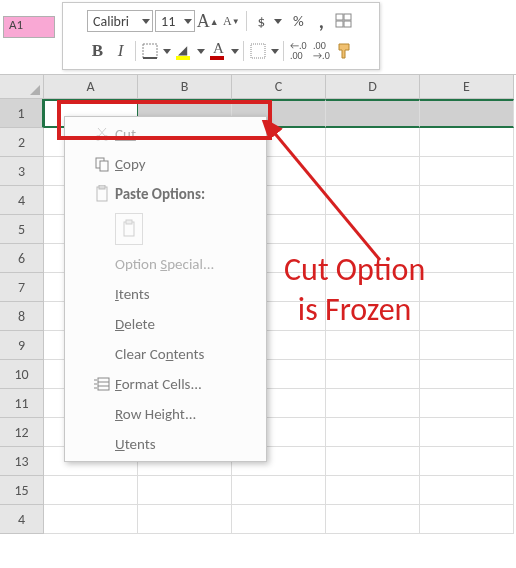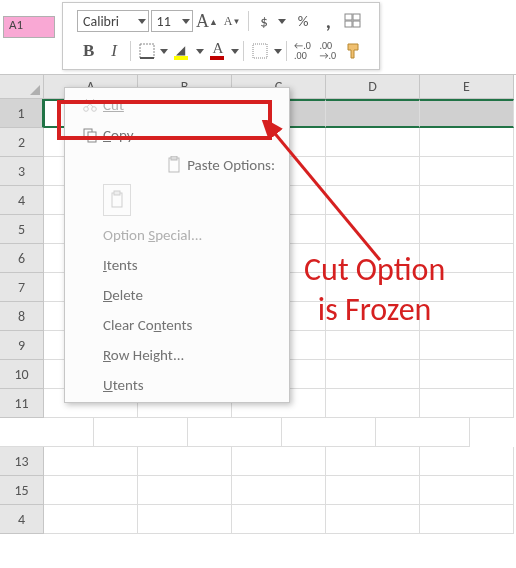--- a/index.html
+++ b/index.html
@@ -13,21 +13,21 @@
     overflow: hidden;
     color: #444;
   }
   
   .mini-toolbar {
     position: absolute;
     top: 2px; left: 62px;
     width: 318px;
     border: 1px solid #c8c8c8;
     background: #fff;
-    padding: 4px 14px;
+    padding: 4px 24px;
     box-shadow: 1px 1px 3px rgba(0,0,0,0.15);
     z-index: 5;
   }
   .tb-row { display: flex; align-items: center; gap: 2px; height: 28px; }
   .tb-row + .tb-row { margin-top: 2px; }
   .combo {
     border: 1px solid #b0b0b0;
     background: #fff;
     display: flex; align-items: center;
     height: 22px;
@@ -119,38 +119,38 @@
     border-bottom: 2px solid #217346;
   }
   .row.selected .cell.first {
     background: #fff;
     outline: 1px solid #217346;
     outline-offset: -1px;
   }
   
   .context-menu {
     position: absolute;
-    top: 87px; left: 64px;
-    width: 226px;
+    top: 116px; left: 64px;
+    width: 203px;
     background: #fcfcfc;
     border: 1px solid #c6c6c6;
     box-shadow: 2px 2px 6px rgba(0,0,0,0.25);
-    padding: 2px 4px;
+    padding: 2px 16px;
     z-index: 10;
     font-size: 15px;
   }
   .cm-item {
     display: flex; align-items: center;
     height: 30px;
     padding: 0 10px 0 8px;
     color: #737373;
     cursor: pointer;
   }
   .cm-item.disabled { color: #b0b0b0; cursor: default; }
-  .cm-item.header { font-weight: normal; cursor: default; justify-content: flex-end; }
+  .cm-item.header { font-weight: bold; cursor: default; }
   .cm-ico { width: 26px; display: flex; justify-content: center; color: #888; }
   .cm-item.disabled .cm-ico { color: #cfcfcf; }
   .cm-label .u { text-decoration: underline; }
   .cm-paste-row { padding-left: 34px; height: 40px; display: flex; align-items: center; }
   .paste-opt {
     width: 28px; height: 32px;
     border: 1px solid #ddd;
     display: flex; align-items: center; justify-content: center;
     color: #c6c6c6;
   }
@@ -164,21 +164,21 @@
     pointer-events: none;
   }
   .arrow-svg {
     position: absolute;
     top: 120px; left: 210px;
     z-index: 19;
     pointer-events: none;
   }
   .annotation {
     position: absolute;
-    top: 250px; left: 304px;
+    top: 250px; left: 284px;
     color: #d62020;
     font-family: Calibri, sans-serif;
     font-size: 32px;
     line-height: 1.25;
     text-align: center;
     z-index: 19;
   }
 </style>
 </head>
 <body>
@@ -368,20 +368,21 @@
       </div>
       <div class="row">
         <div class="row-h">11</div>
         <div class="cell"></div>
         <div class="cell"></div>
         <div class="cell"></div>
         <div class="cell"></div>
         <div class="cell"></div>
       </div>
       <div class="row">
+        <div class="row-h">12</div>
         <div class="cell"></div>
         <div class="cell"></div>
         <div class="cell"></div>
         <div class="cell"></div>
         <div class="cell"></div>
       </div>
       <div class="row">
         <div class="row-h">13</div>
         <div class="cell"></div>
         <div class="cell"></div>
@@ -454,20 +455,33 @@
     <span class="cm-ico"></span>
     <span class="cm-label"><span class="u">I</span><span>tents</span></span>
   </div>
   <div class="cm-item">
     <span class="cm-ico"></span>
     <span class="cm-label"><span class="u">D</span><span>elete</span></span>
   </div>
   <div class="cm-item">
     <span class="cm-ico"></span>
     <span class="cm-label"><span>Clear Co</span><span class="u">n</span><span>tents</span></span>
+  </div>
+  <div class="cm-item">
+    <span class="cm-ico">
+      <svg width="16" height="14">
+          <rect x="4" y="1" width="11" height="12" fill="none" stroke="#888"></rect>
+          <line x1="4" y1="5" x2="15" y2="5" stroke="#888"></line>
+          <line x1="4" y1="9" x2="15" y2="9" stroke="#888"></line>
+          <line x1="0" y1="3" x2="3" y2="3" stroke="#888"></line>
+          <line x1="0" y1="7" x2="3" y2="7" stroke="#888"></line>
+          <line x1="0" y1="11" x2="3" y2="11" stroke="#888"></line>
+        </svg>
+    </span>
+    <span class="cm-label"><span class="u">F</span><span>ormat Cells...</span></span>
   </div>
   <div class="cm-item">
     <span class="cm-ico"></span>
     <span class="cm-label"><span class="u">R</span><span>ow Height...</span></span>
   </div>
   <div class="cm-item">
     <span class="cm-ico"></span>
     <span class="cm-label"><span class="u">U</span><span>tents</span></span>
   </div>
 </div>

